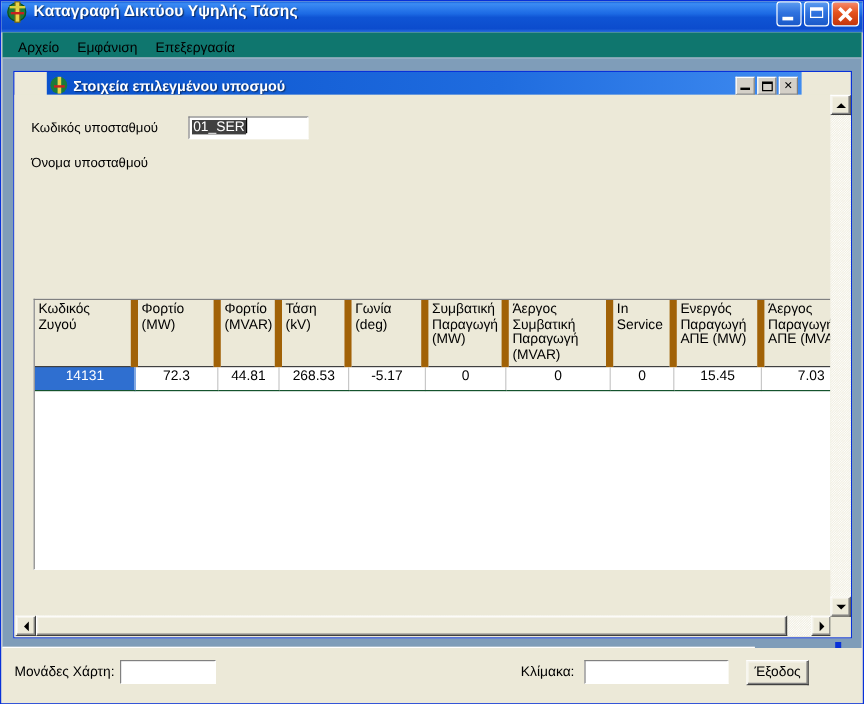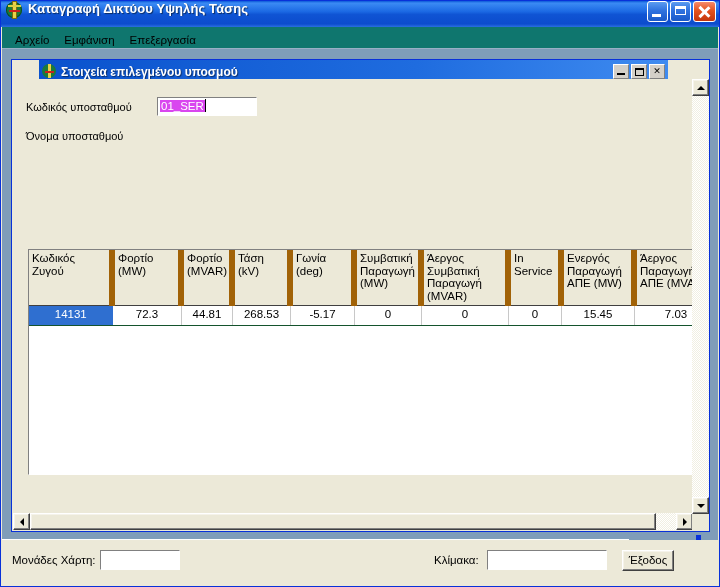--- a/index.html
+++ b/index.html
@@ -255,21 +255,21 @@
     font-family: "Liberation Sans", sans-serif;
     font-size: 11.5px;
     color: #000;
     padding: 0 2px;
     line-height: 17px;
     outline: none;
     white-space: nowrap;
     overflow: hidden;
   }
   .sel-text {
-    background: #d946ef;
+    background: #404040;
     color: #ffffff;
     padding: 0 1px;
   }
   .caret {
     display: inline-block;
     width: 1px;
     height: 13px;
     background: #000;
     vertical-align: -2px;
     margin-left: 0px;

